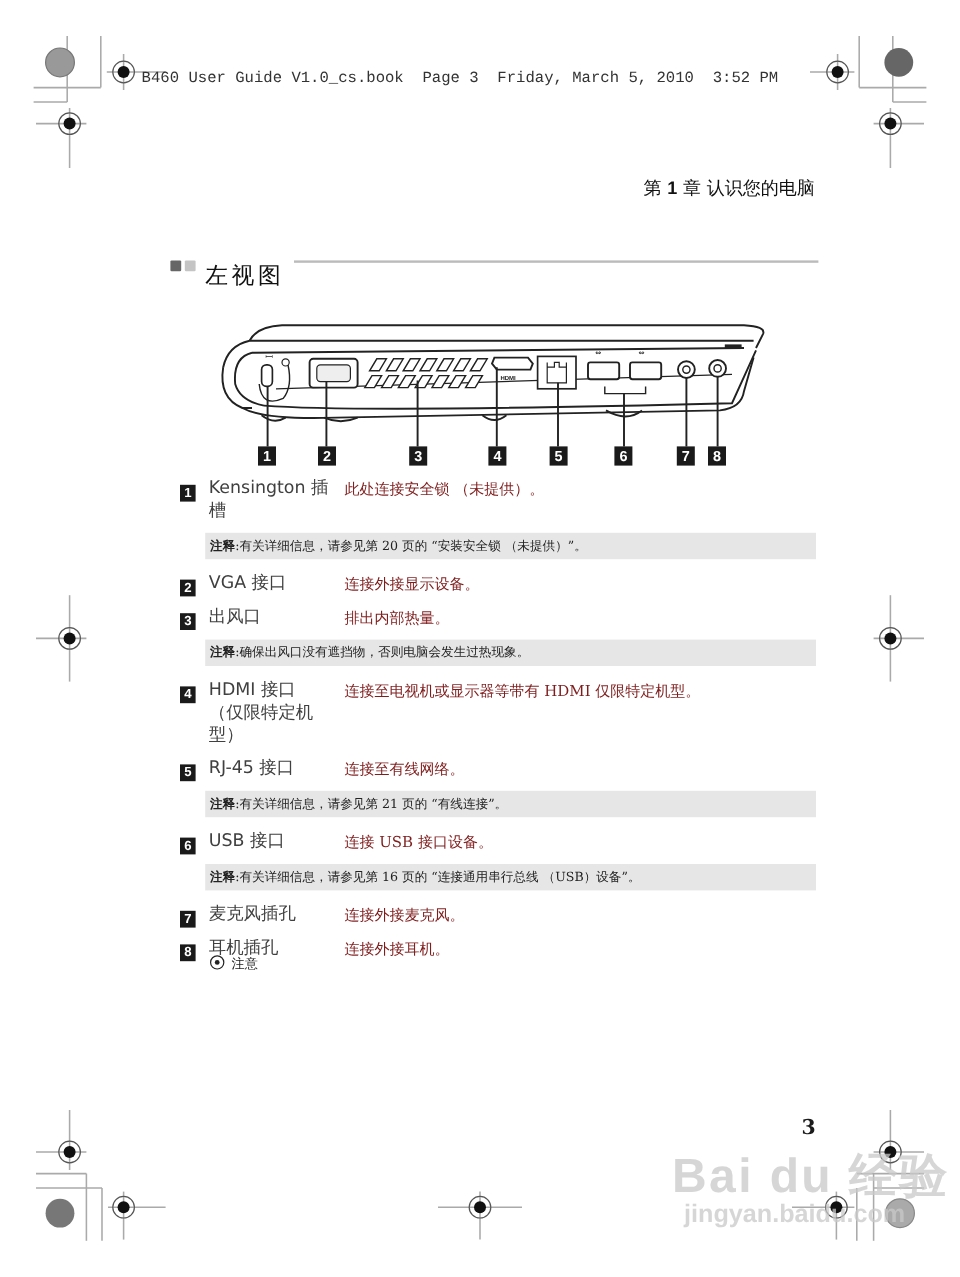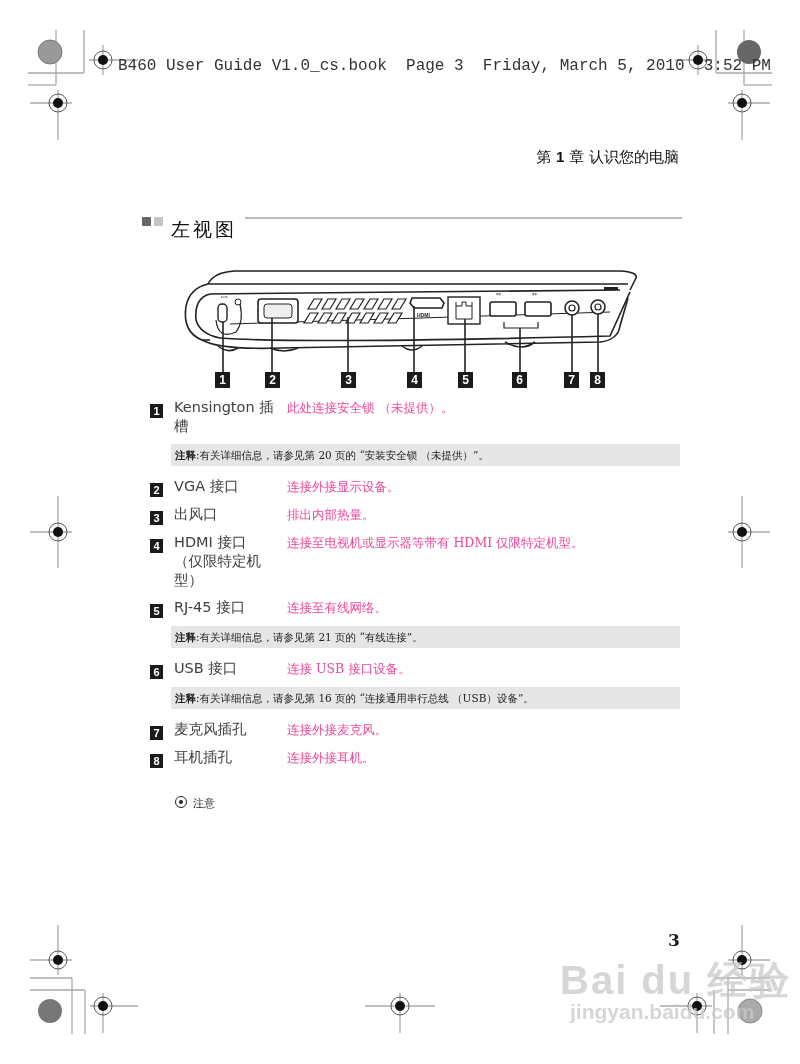--- a/index.html
+++ b/index.html
@@ -4,21 +4,21 @@
 <style>
   html, body { margin: 0; padding: 0; }
   body {
     width: 800px; height: 1064px; position: relative; overflow: hidden;
     background: #ffffff; color: #1a1a1a;
     font-family: "DejaVu Sans", "Liberation Sans", sans-serif;
   }
   .abs { position: absolute; }
   .header-line {
     left: 118px; top: 57px; font-family: "Liberation Mono", "DejaVu Sans Mono", monospace;
-    font-size: 16px; color: #333; letter-spacing: 0px; white-space: pre;
+    font-size: 13px; color: #333; letter-spacing: 0px; white-space: pre;
   }
   .chapter {
     right: 121px; top: 148px; font-size: 15px; color: #111;
   }
   .chapter b { font-family: "Liberation Sans", sans-serif; }
   .section-title {
     left: 142px; top: 217px; display: flex; align-items: flex-start; width: 540px;
   }
   .sq { width: 9px; height: 9px; border-radius: 1px; margin-right: 3px; }
   .sq1 { background: #666; }
@@ -39,21 +39,21 @@
   .item { display: flex; align-items: flex-start; margin-bottom: 8px; }
   .item .num {
     width: 13px; height: 14px; background: #1a1a1a; color: #fff; flex: none;
     font-family: "Liberation Sans", sans-serif; font-weight: bold; font-size: 11px;
     text-align: center; line-height: 14px; margin-top: 6px; margin-right: 11px;
   }
   .item .label {
     width: 113px; flex: none; font-size: 14.5px; line-height: 19px; color: #404040;
   }
   .item .desc {
-    font-family: "DejaVu Serif", "Liberation Serif", serif; font-size: 12.5px; line-height: 19px; color: #ec4899;
+    font-family: "DejaVu Serif", "Liberation Serif", serif; font-size: 12.5px; line-height: 19px; color: #7f1d1d;
   }
   .note {
     margin-left: 21px; background: #e6e6e6; font-family: "DejaVu Serif", "Liberation Serif", serif;
     font-size: 10.5px; color: #222; padding: 4px 0 4px 4px; margin-bottom: 11px; line-height: 14px;
   }
   .note b { font-family: "DejaVu Sans", sans-serif; font-weight: bold; text-align: center; }
 
   .caution { left: 175px; top: 796px; font-size: 11px; color: #222; }
   .caution .head { display: flex; }
   .caution .icon-circle {
@@ -267,20 +267,21 @@
     <span class="num">2</span>
     <span class="label">VGA 接口</span>
     <span class="desc">连接外接显示设备。</span>
   </div>
 
   <div class="item">
     <span class="num">3</span>
     <span class="label">出风口</span>
     <span class="desc">排出内部热量。</span>
   </div>
+  <div class="note"><b>注释</b><span>:确保出风口没有遮挡物，否则电脑会发生过热现象。</span></div>
 
   <div class="item">
     <span class="num">4</span>
     <span class="label" style="width:90px;margin-right:23px">HDMI 接口 （仅限特定机型）</span>
     <span class="desc">连接至电视机或显示器等带有 HDMI 仅限特定机型。</span>
   </div>
 
   <div class="item">
     <span class="num">5</span>
     <span class="label">RJ-45 接口</span>

